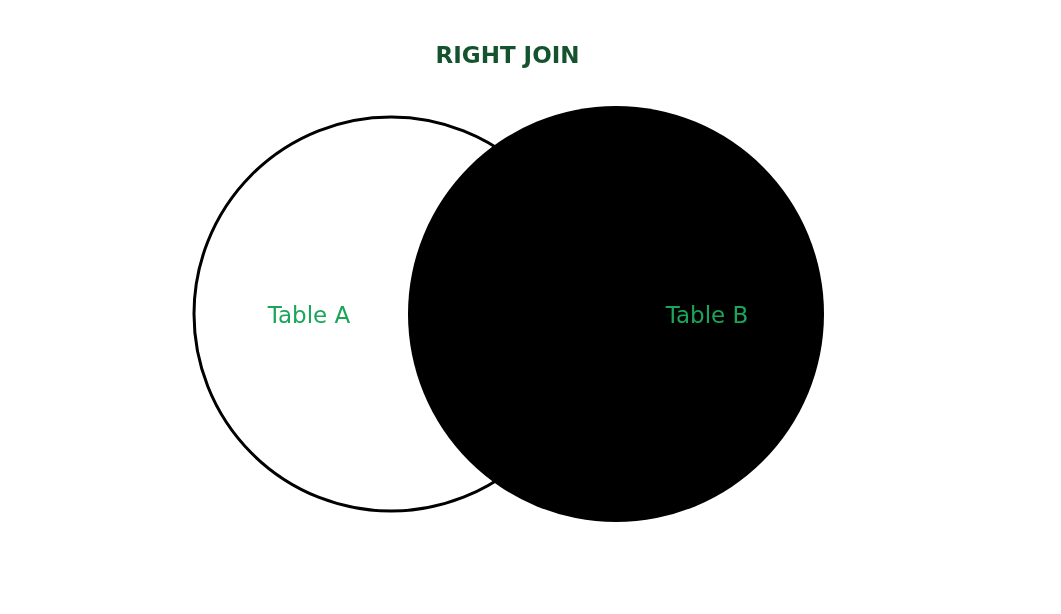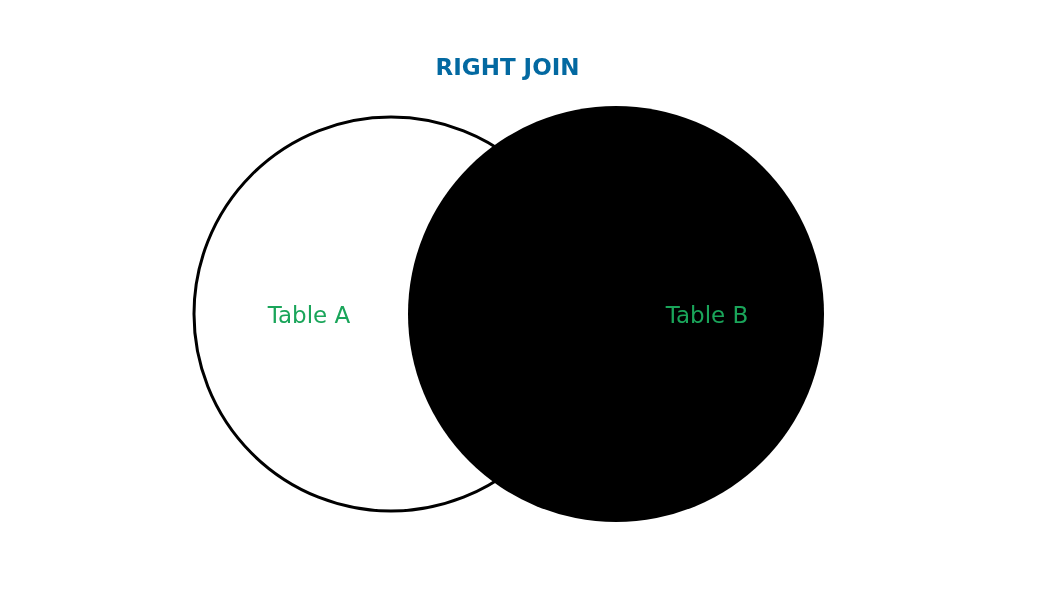--- a/index.html
+++ b/index.html
@@ -1,19 +1,19 @@
 <!DOCTYPE html>
 <html><head>
 <meta charset="utf-8">
 <style>
   html, body { margin: 0; padding: 0; background: #ffffff; }
   body { width: 1061px; height: 614px; position: relative; overflow: hidden; }
   .title {
     position: absolute; left: 0; width: 1015px; top: 42px; text-align: center;
-    font-family: "DejaVu Sans", sans-serif; font-weight: bold; font-size: 23px; color: #0369a1; margin-top: 12px;
+    font-family: "DejaVu Sans", sans-serif; font-weight: bold; font-size: 23px; color: #14532d;
   }
   svg { position: absolute; left: 0; top: 0; }
   .label { font-family: "DejaVu Sans", sans-serif; font-size: 23px; }
 </style>
 </head>
 <body>
 
 <div class="title">RIGHT JOIN</div>
 
 <svg width="1061" height="614">

